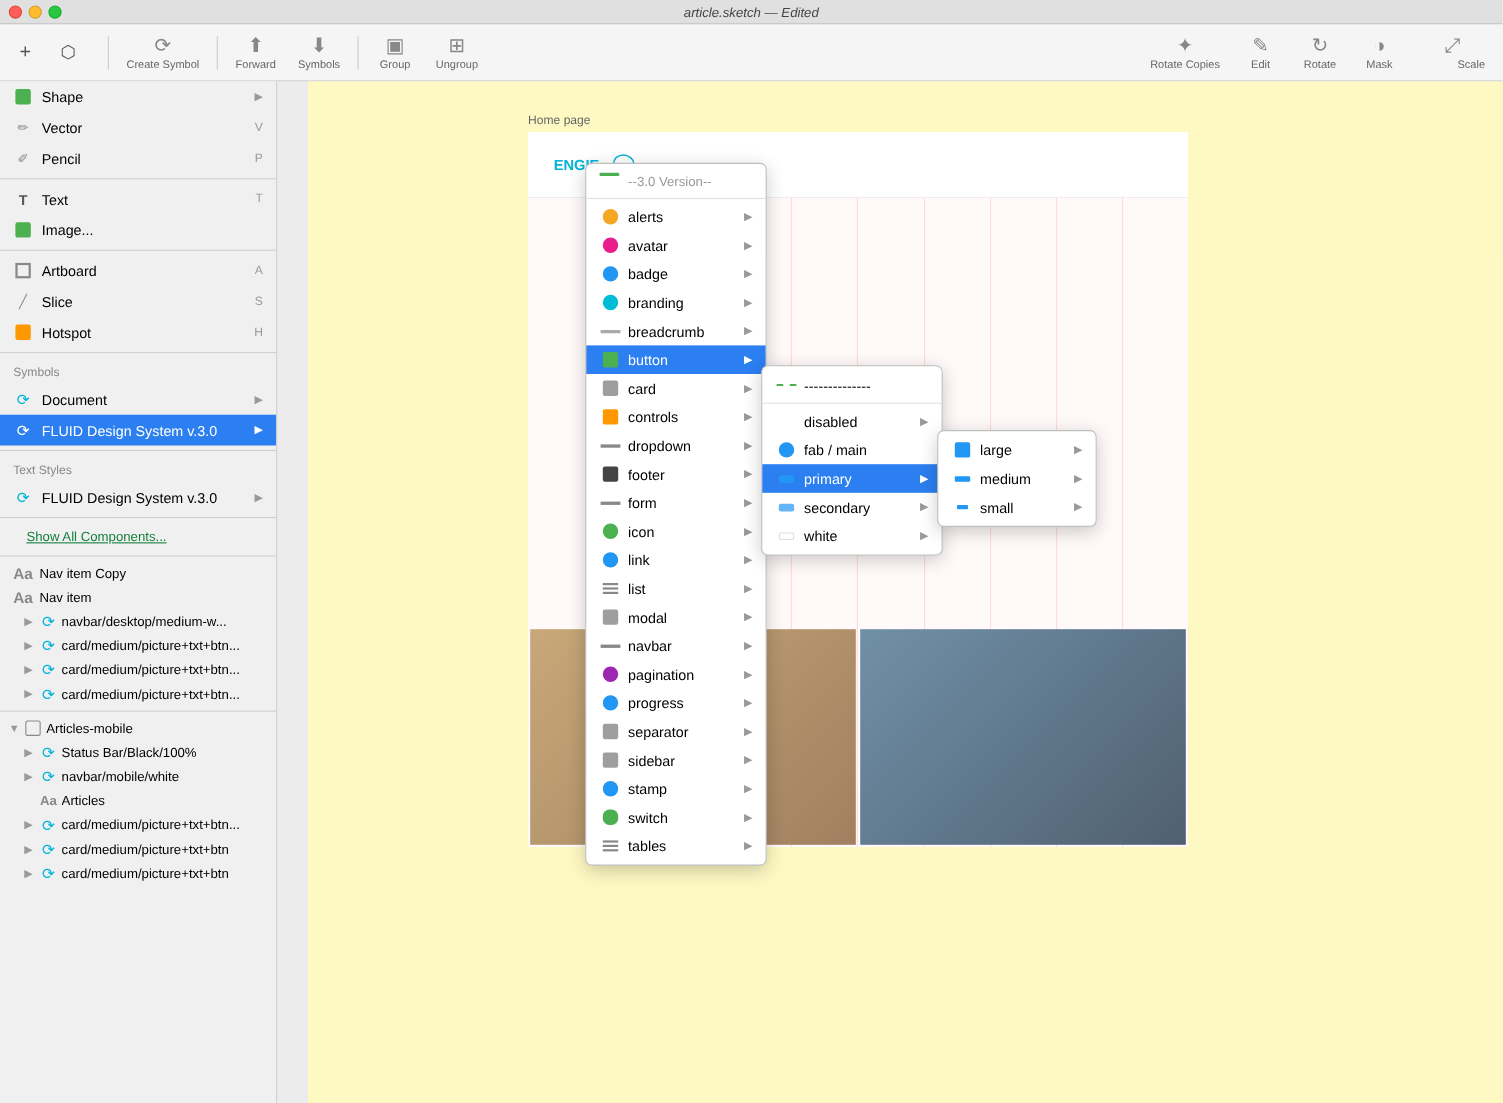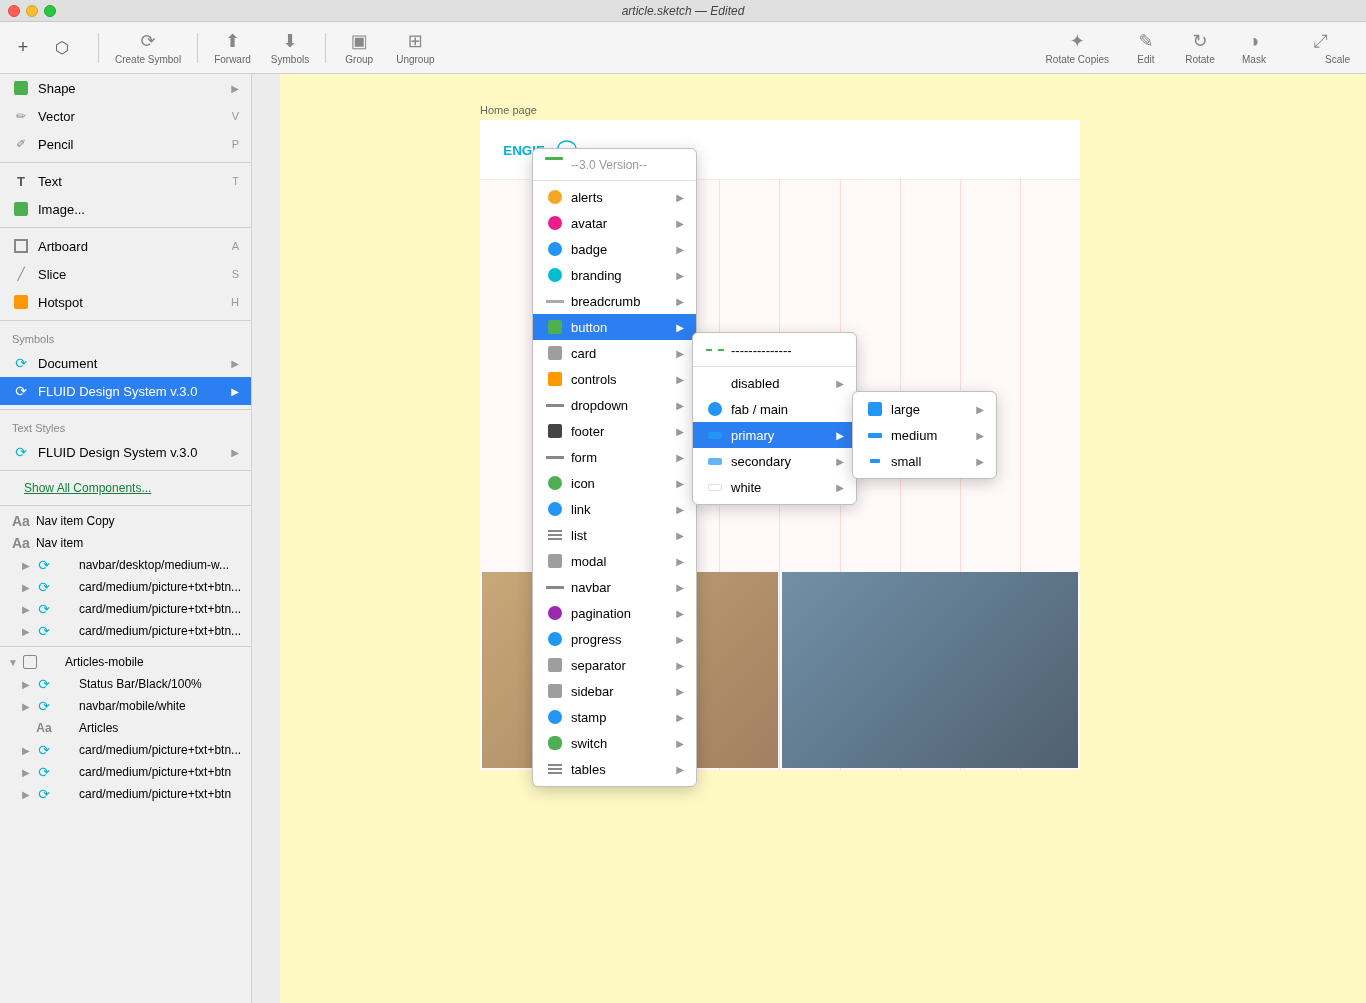--- a/index.html
+++ b/index.html
@@ -129,21 +129,21 @@
       display: flex;
       align-items: center;
       padding: 3px 8px;
       cursor: pointer;
       font-size: 12px;
       white-space: nowrap;
       overflow: hidden;
     }
     .layer-item .expand { width: 14px; color: #999; font-size: 10px; flex-shrink: 0; }
     .layer-item .layer-icon { width: 16px; height: 16px; margin-right: 4px; display: flex; align-items: center; justify-content: center; font-size: 12px; flex-shrink: 0; }
-    .layer-item .layer-label { flex: 1; overflow: hidden; text-overflow: ellipsis; margin-left: 23px; }
+    .layer-item .layer-label { flex: 1; overflow: hidden; text-overflow: ellipsis; }
     .layer-item.indent1 { padding-left: 22px; }
 
     
     .canvas-area {
       flex: 1;
       background: #fef9c3;
       position: relative;
       overflow: hidden;
       margin-left: 28px;
     }

